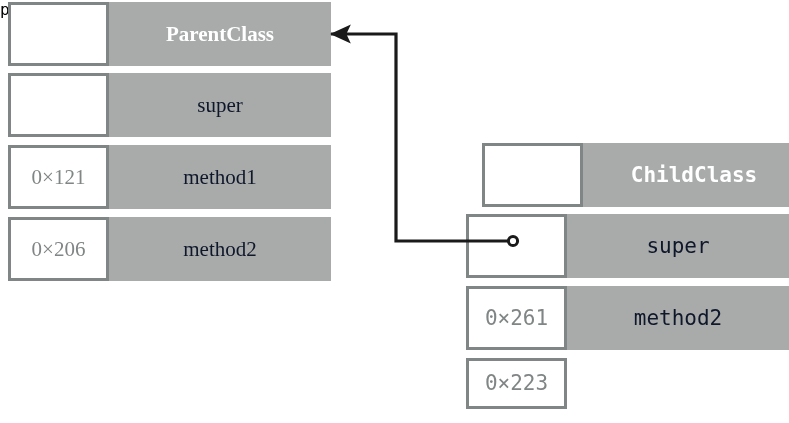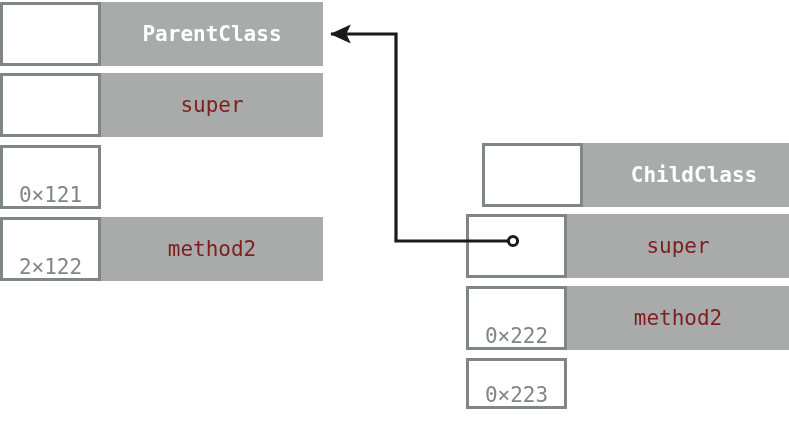--- a/index.html
+++ b/index.html
@@ -23,42 +23,42 @@
   .vrow {
     position: absolute;
     display: flex;
     align-items: stretch;
   }
   .addr-cell {
     box-sizing: border-box;
     background: #ffffff;
     border: 3px solid #808585;
     display: flex;
-    align-items: flex-end;
+    align-items: center;
     justify-content: center;
     position: relative;
     flex: 0 0 auto;
   }
   .addr-text {
     color: #808585;
     font-size: 21px;
     letter-spacing: 0px;
     line-height: 1;
     white-space: nowrap;
   }
   .name-cell {
     box-sizing: border-box;
     background: #a9abab;
     display: flex;
     align-items: center;
     justify-content: center;
     flex: 1 1 auto;
   }
   .name-text {
-    color: #7f1d1d;
+    color: #0f172a;
     font-size: 21px;
     line-height: 1;
     white-space: nowrap;
   }
   .name-cell.header .name-text {
     font-weight: bold;
     color: #ffffff;
   }
 
   
@@ -70,21 +70,21 @@
     height: 423px;
     pointer-events: none;
   }
 </style>
 </head>
 <body>
 
 <div id="canvas">
 
   
-  <div class="vtable" id="parent-table" style="left:0px; top:0px; width:333px; height:282px;">
+  <div class="vtable" id="parent-table" style="left:8px; top:0px; width:333px; height:282px;font-family:Liberation Serif, serif;">
 
     <div class="vrow" style="left:0px; top:2px; width:323px; height:64px;">
       <div class="addr-cell" style="width:101px;">
         <span class="addr-text"></span>
       </div>
       <div class="name-cell header">
         <span class="name-text">ParentClass</span>
       </div>
     </div>
 
@@ -94,25 +94,28 @@
       </div>
       <div class="name-cell">
         <span class="name-text">super</span>
       </div>
     </div>
 
     <div class="vrow" style="left:0px; top:145px; width:323px; height:64px;">
       <div class="addr-cell" style="width:101px;">
         <span class="addr-text">0×121</span>
       </div>
+      <div class="name-cell">
+        <span class="name-text">method1</span>
+      </div>
     </div>
 
     <div class="vrow" style="left:0px; top:217px; width:323px; height:64px;">
       <div class="addr-cell" style="width:101px;">
-        <span class="addr-text">2×122</span>
+        <span class="addr-text">0×206</span>
       </div>
       <div class="name-cell">
         <span class="name-text">method2</span>
       </div>
     </div>
   </div>
 
   
   <div class="vtable" id="child-table" style="left:466px; top:0px; width:323px; height:423px;">
 
@@ -129,21 +132,21 @@
       <div class="addr-cell" style="width:101px;">
         <span class="addr-text"></span>
       </div>
       <div class="name-cell">
         <span class="name-text">super</span>
       </div>
     </div>
 
     <div class="vrow" style="left:0px; top:286px; width:323px; height:64px;">
       <div class="addr-cell" style="width:101px;">
-        <span class="addr-text">0×222</span>
+        <span class="addr-text">0×261</span>
       </div>
       <div class="name-cell">
         <span class="name-text">method2</span>
       </div>
     </div>
 
     <div class="vrow" style="left:0px; top:358px; width:323px; height:51px;">
       <div class="addr-cell" style="width:101px;">
         <span class="addr-text">0×223</span>
       </div>

